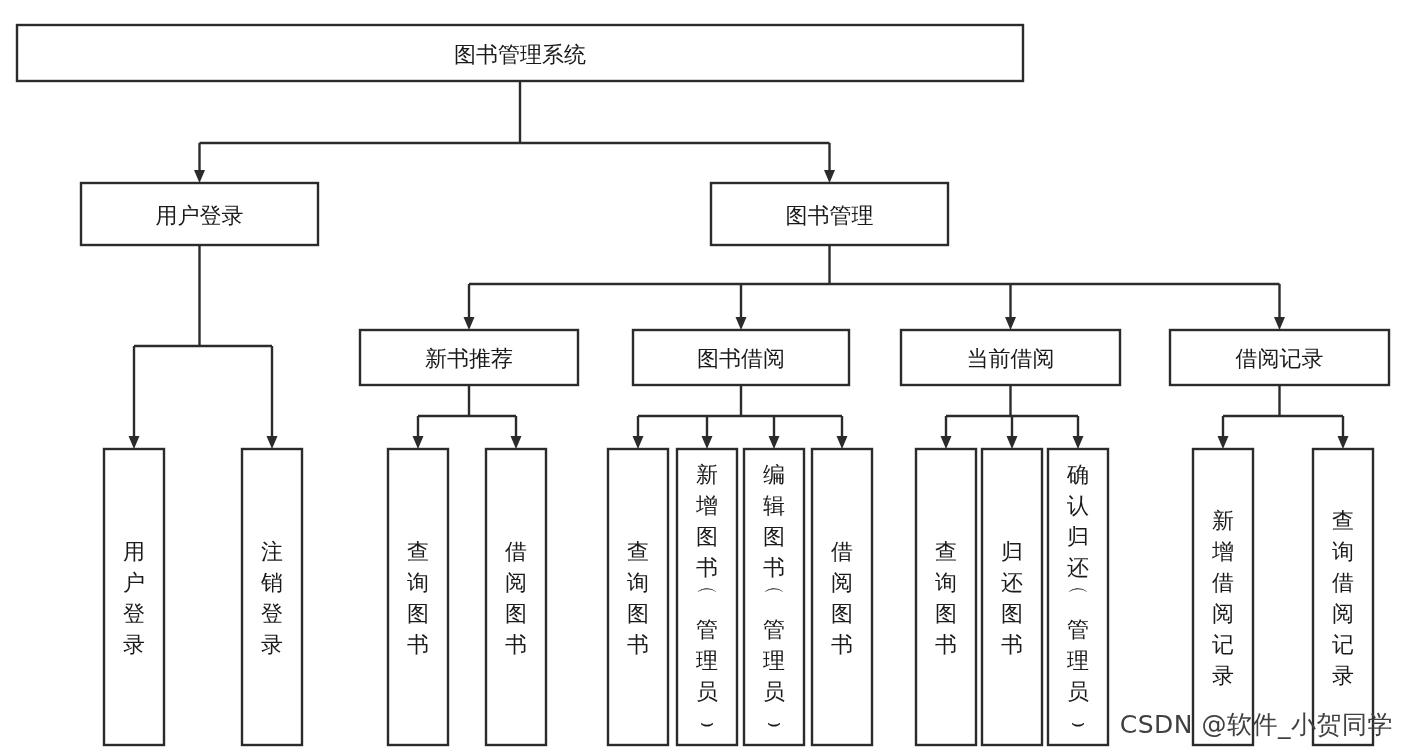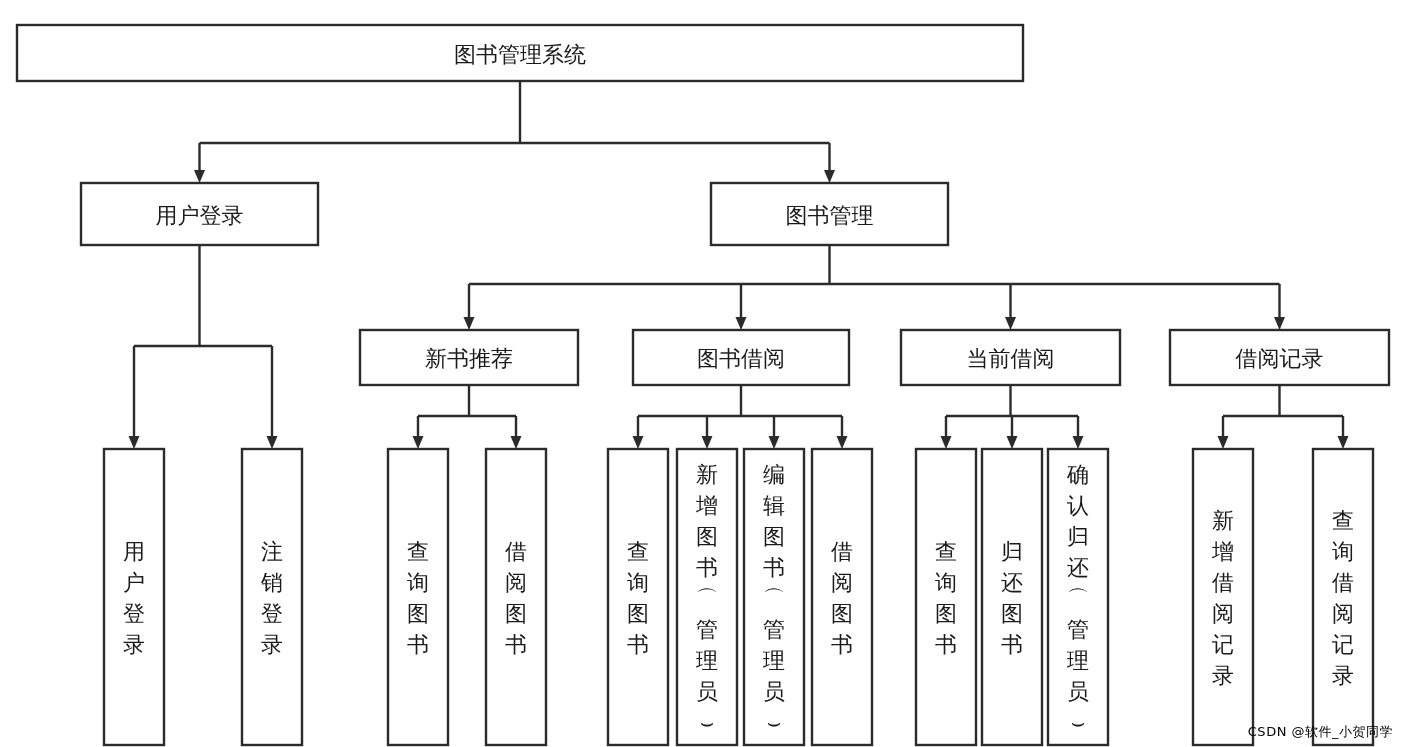--- a/index.html
+++ b/index.html
@@ -46,22 +46,22 @@
   }
   .arrow-head {
     fill: #2b2b2b;
     stroke: none;
   }
   .watermark {
     position: absolute;
     right: 12px;
     bottom: 6px;
     font-family: "DejaVu Sans", "Liberation Sans", sans-serif;
-    font-size: 13px;
-    color: #000000;
+    font-size: 25px;
+    color: #404040;
     letter-spacing: 0.5px;
     white-space: nowrap;
     user-select: none;
     text-align: center;
   }
 </style>
 </head>
 <body>
 
 <div id="diagram-root">

